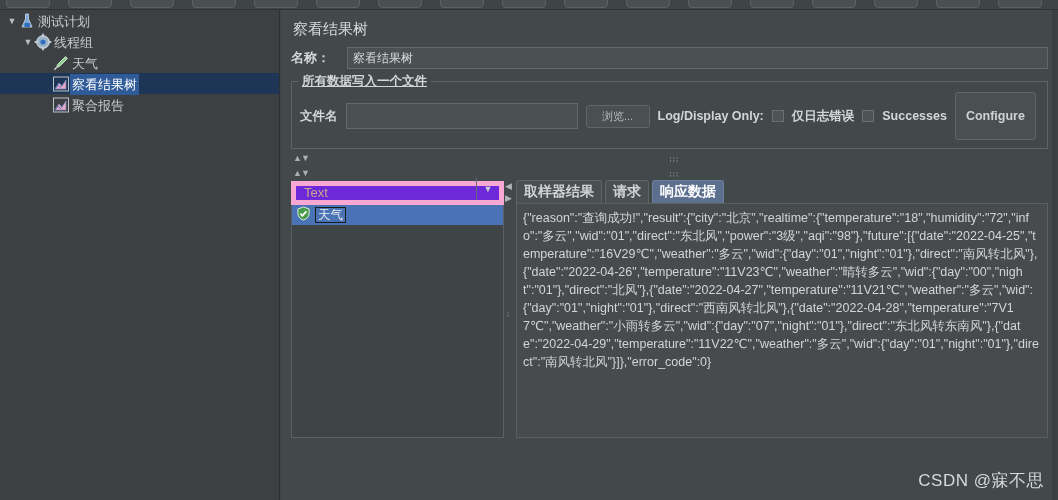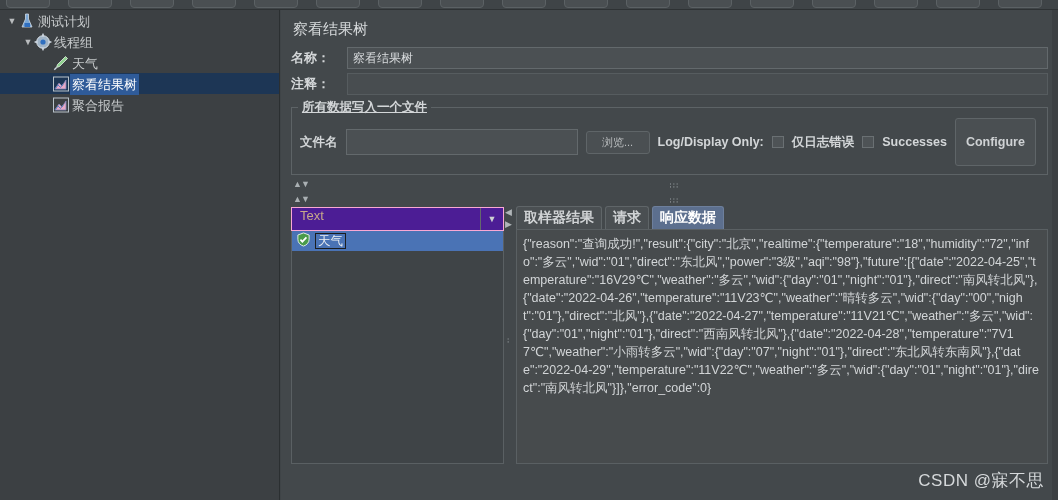--- a/index.html
+++ b/index.html
@@ -67,22 +67,22 @@
   .splitter .arrows{position:absolute;left:2px;top:0;font-size:9px;color:#aab0b3;letter-spacing:-1px;}
   .splitter .grip{position:absolute;left:50%;top:2px;font-size:8px;color:#8b9194;letter-spacing:1px;}
 
   .searchbar{display:flex;align-items:center;gap:8px;padding:6px 2px 4px 6px;}
   .searchbox{width:232px;height:21px;background:#484d50;border:1px solid #5d6366;
              box-sizing:border-box;}
 
   
   .bottom{display:flex;height:257px;margin-top:2px;}
   .left-res{width:213px;flex:0 0 auto;display:flex;flex-direction:column;}
-  .combo{height:24px;background:#4c1d95;border:1px solid #f9a8d4;box-sizing:border-box;
-         display:flex;align-items:flex-start;justify-content:space-between;padding:0 0 0 8px;}
+  .combo{height:24px;background:#6d28d9;border:5px solid #f9a8d4;box-sizing:border-box;
+         display:flex;align-items:flex-end;justify-content:space-between;padding:0 0 0 8px;}
   .combo .cv{font-size:13px;color:#c7a98a;}
   .combo .arrow{width:22px;height:22px;border-left:1px solid #63696c;display:flex;
                 align-items:center;justify-content:center;font-size:9px;color:#cdd0d2;}
   .reslist{flex:1 1 auto;background:#3f4447;border:1px solid #5a6063;border-top:none;
            box-sizing:border-box;overflow:hidden;}
   .reslist .item{display:flex;align-items:center;gap:4px;height:20px;padding:0 4px;
                  background:#4a73b5;}
   .reslist .item .nm{font-size:12.5px;color:#eef1f3;border:1px solid #1b1d1f;padding:0 2px;line-height:14px;}
 
   .vsplit{width:12px;flex:0 0 auto;position:relative;}
@@ -160,24 +160,20 @@
 
   <div class="content">
 
     <div class="panel-title">察看结果树</div>
 
     <div class="field-row">
       <div class="field-label">名称：</div>
       <div class="txtbox">察看结果树</div>
     </div>
 
-    <div class="field-row">
-      <div class="field-label">注释：</div>
-      <div class="txtbox flat"></div>
-    </div>
 
     <div class="groupbox">
       <div class="gb-title">所有数据写入一个文件</div>
       <div class="row-inline">
         <span class="lab">文件名</span>
         <span class="txtbox" style="width:232px;flex:0 0 auto;height:26px;"></span>
         <button class="btn small" style="width:64px;">浏览...</button>
         <span class="lab">Log/Display Only:</span>
         <span class="cbx"></span>
         <span class="lab">仅日志错误</span>

